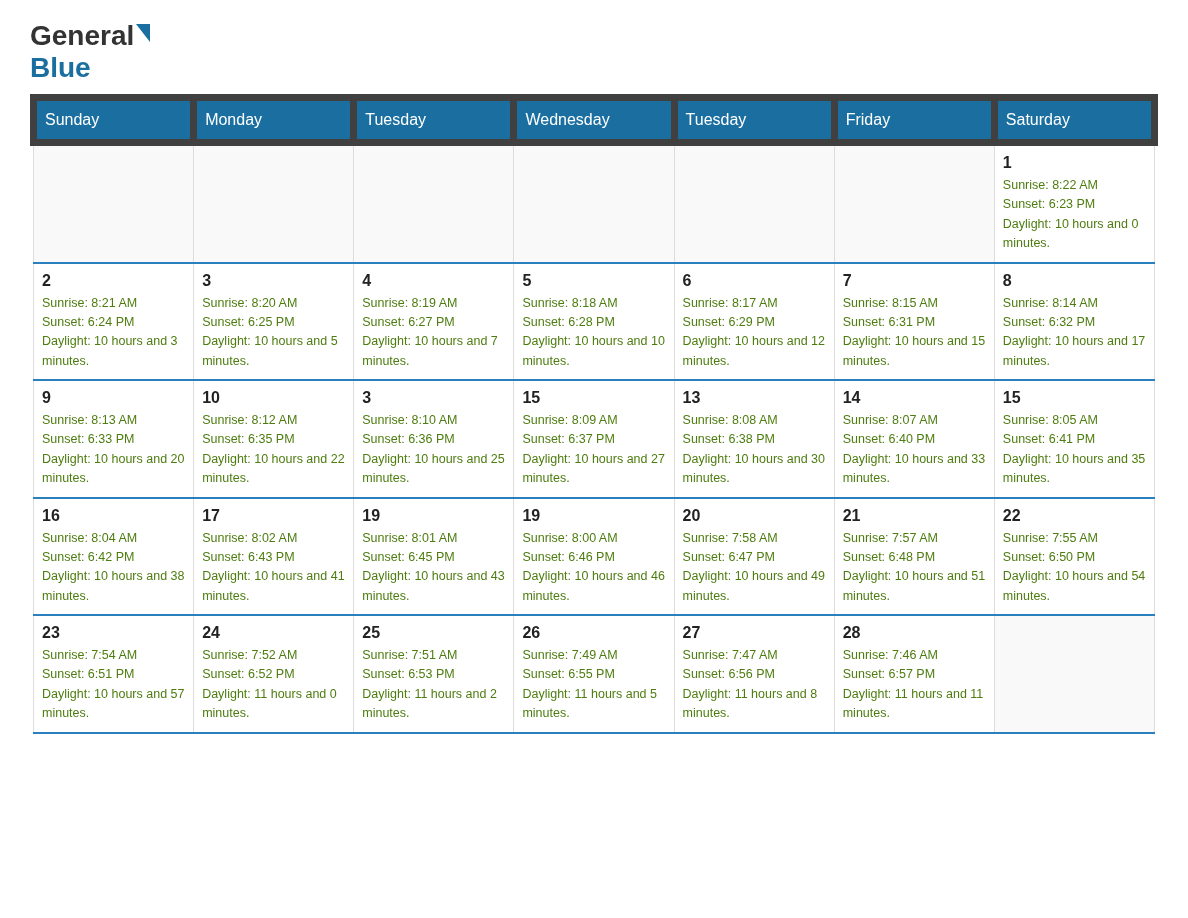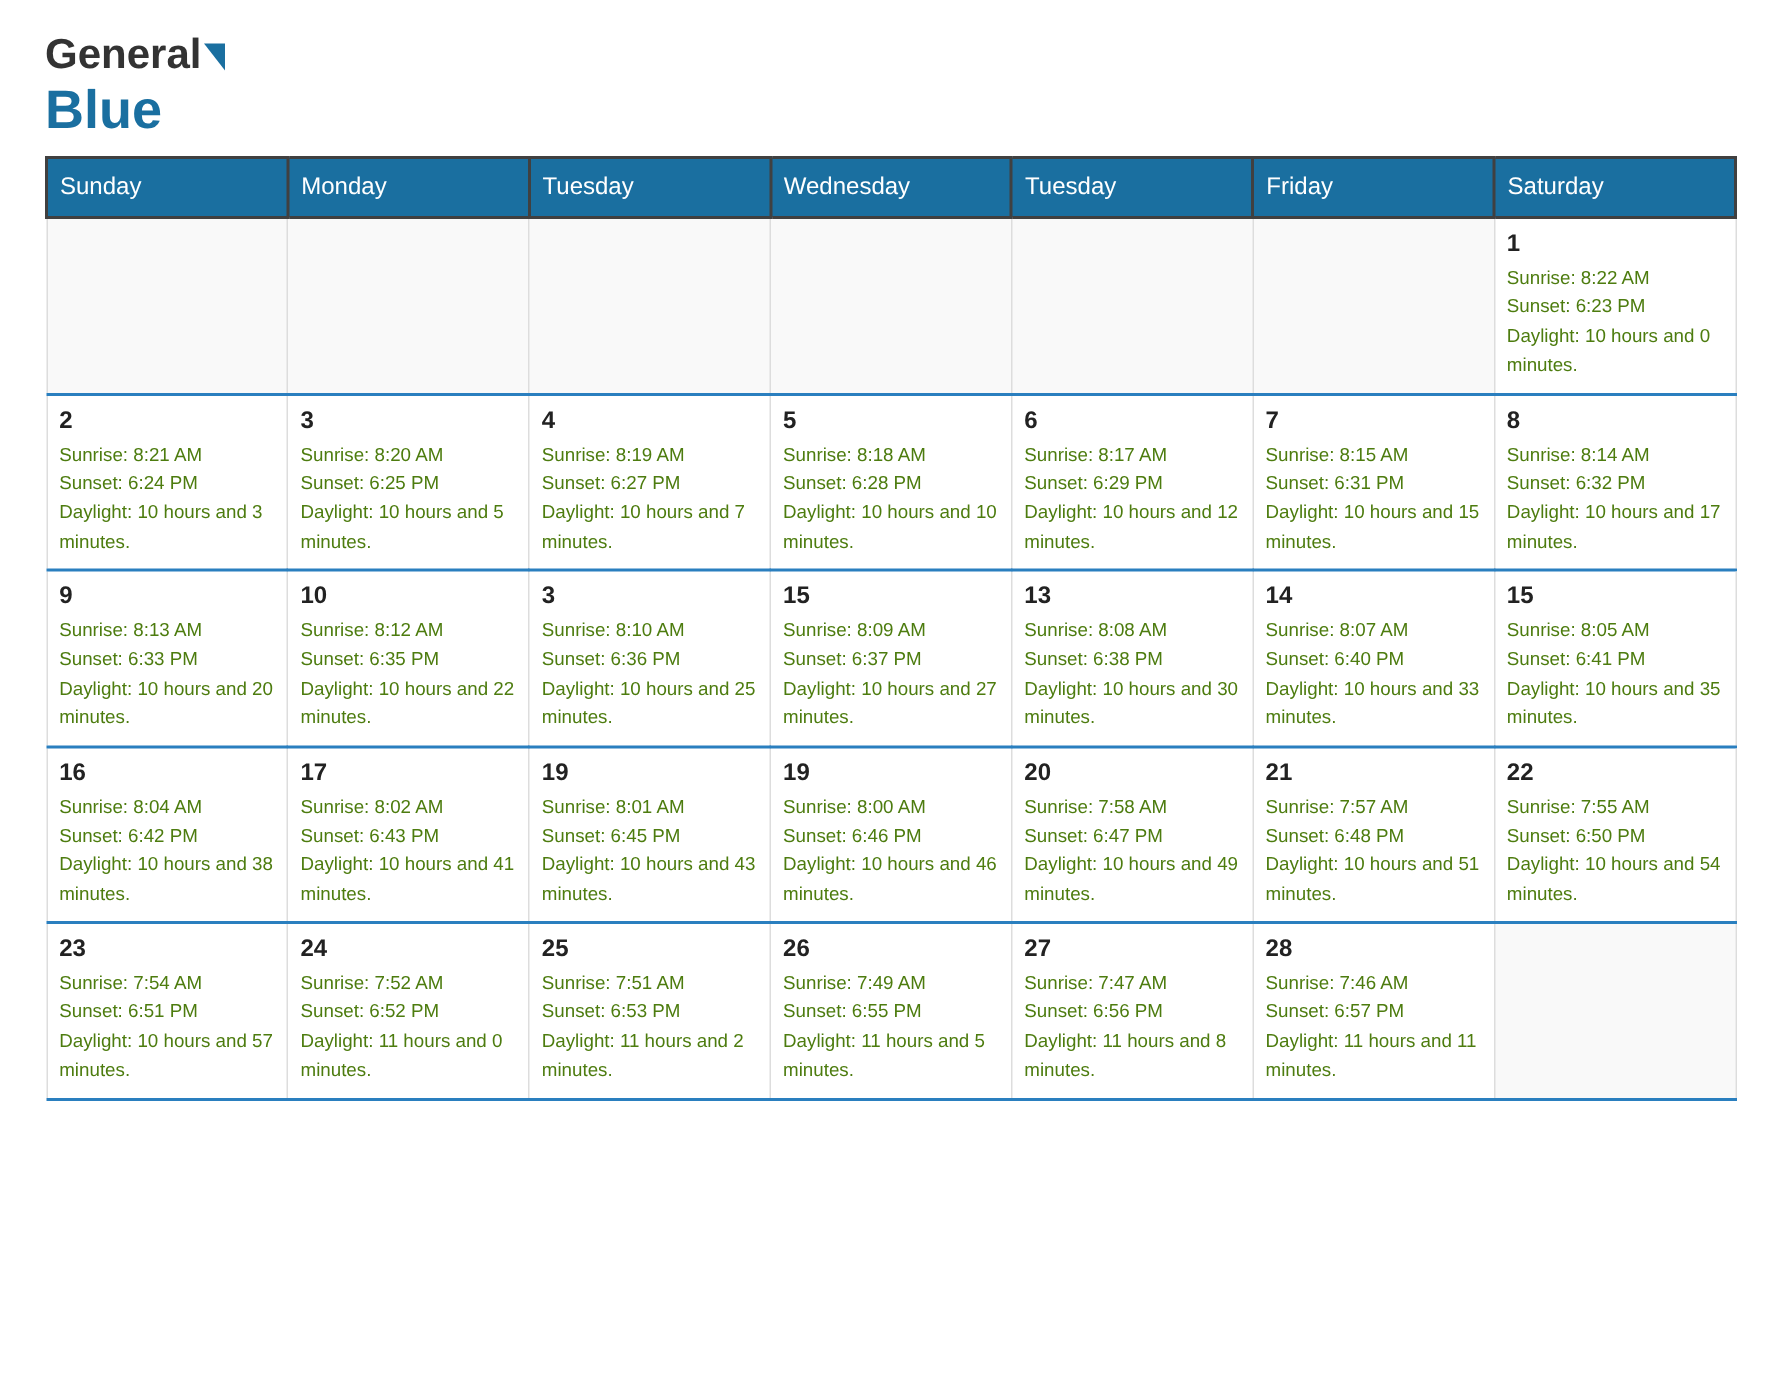--- a/index.html
+++ b/index.html
@@ -19,34 +19,33 @@
     .logo {
       display: flex;
       flex-direction: column;
       align-items: flex-start;
     }
     .logo-text {
       font-size: 28px;
       font-weight: bold;
       color: #333;
       display: flex;
-      align-items: center;
     }
     .logo-general { color: #333; }
     .logo-arrow {
       display: inline-block;
       width: 0;
       height: 0;
       border-left: 14px solid transparent;
       border-right: 0px solid transparent;
       border-top: 18px solid #1a6fa0;
       margin-left: 2px;
       margin-top: 4px;
     }
-    .logo-blue { color: #1a6fa0; font-size: 36px; font-weight: bold; }
+    .logo-blue { color: #1a6fa0; font-size: 28px; font-weight: bold; }
     .title-section {
       text-align: right;
     }
     .month-title {
       font-size: 52px;
       font-weight: bold;
       color: #222;
       line-height: 1.1;
     }
     .location {
@@ -61,21 +60,21 @@
     }
     thead tr {
       background-color: #1a6fa0;
     }
     thead th {
       color: #fff;
       font-size: 16px;
       font-weight: normal;
       padding: 10px 8px;
       text-align: left;
-      border: 2px solid #404040;
+      border: 7px solid #404040;
     }
     tbody tr {
       border-bottom: 2px solid #2a7fbf;
     }
     tbody td {
       vertical-align: top;
       padding: 8px 8px;
       border-right: 1px solid #ddd;
       border-left: 1px solid #ddd;
       font-size: 13px;

